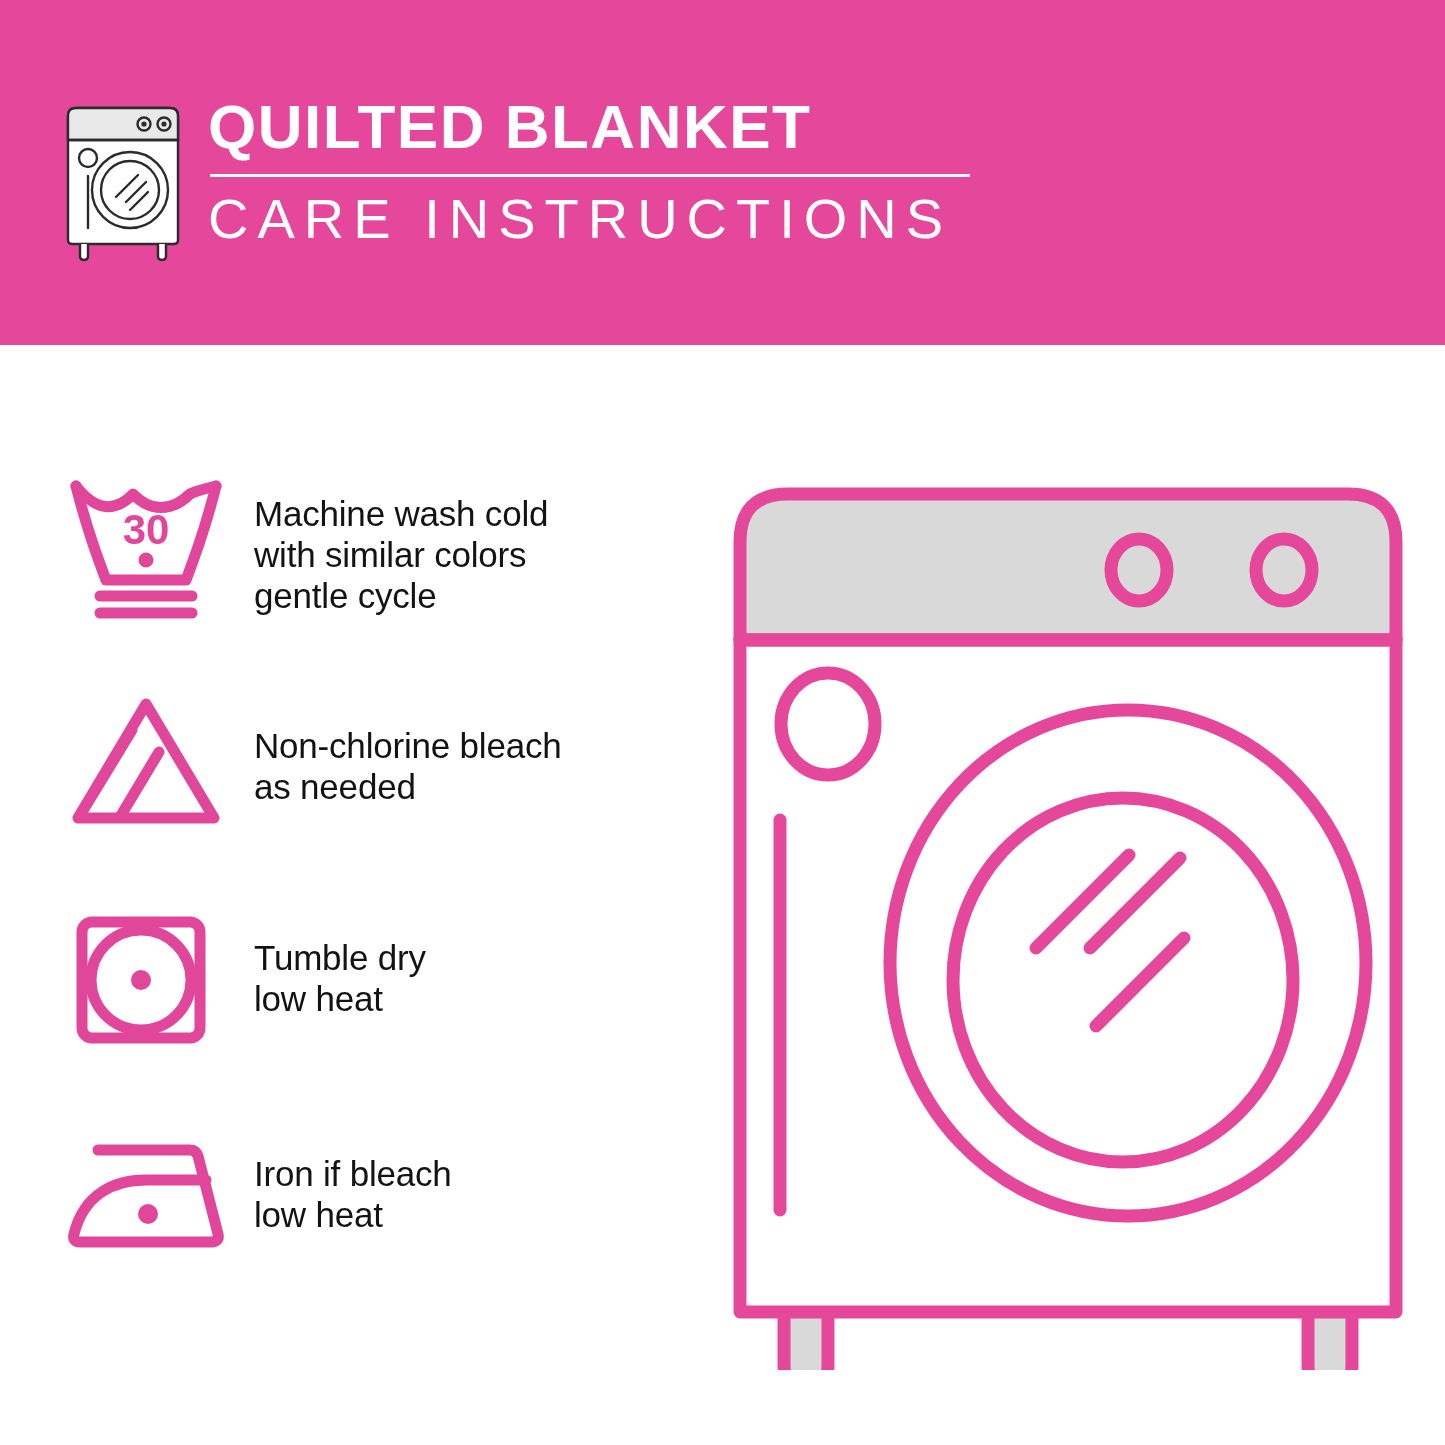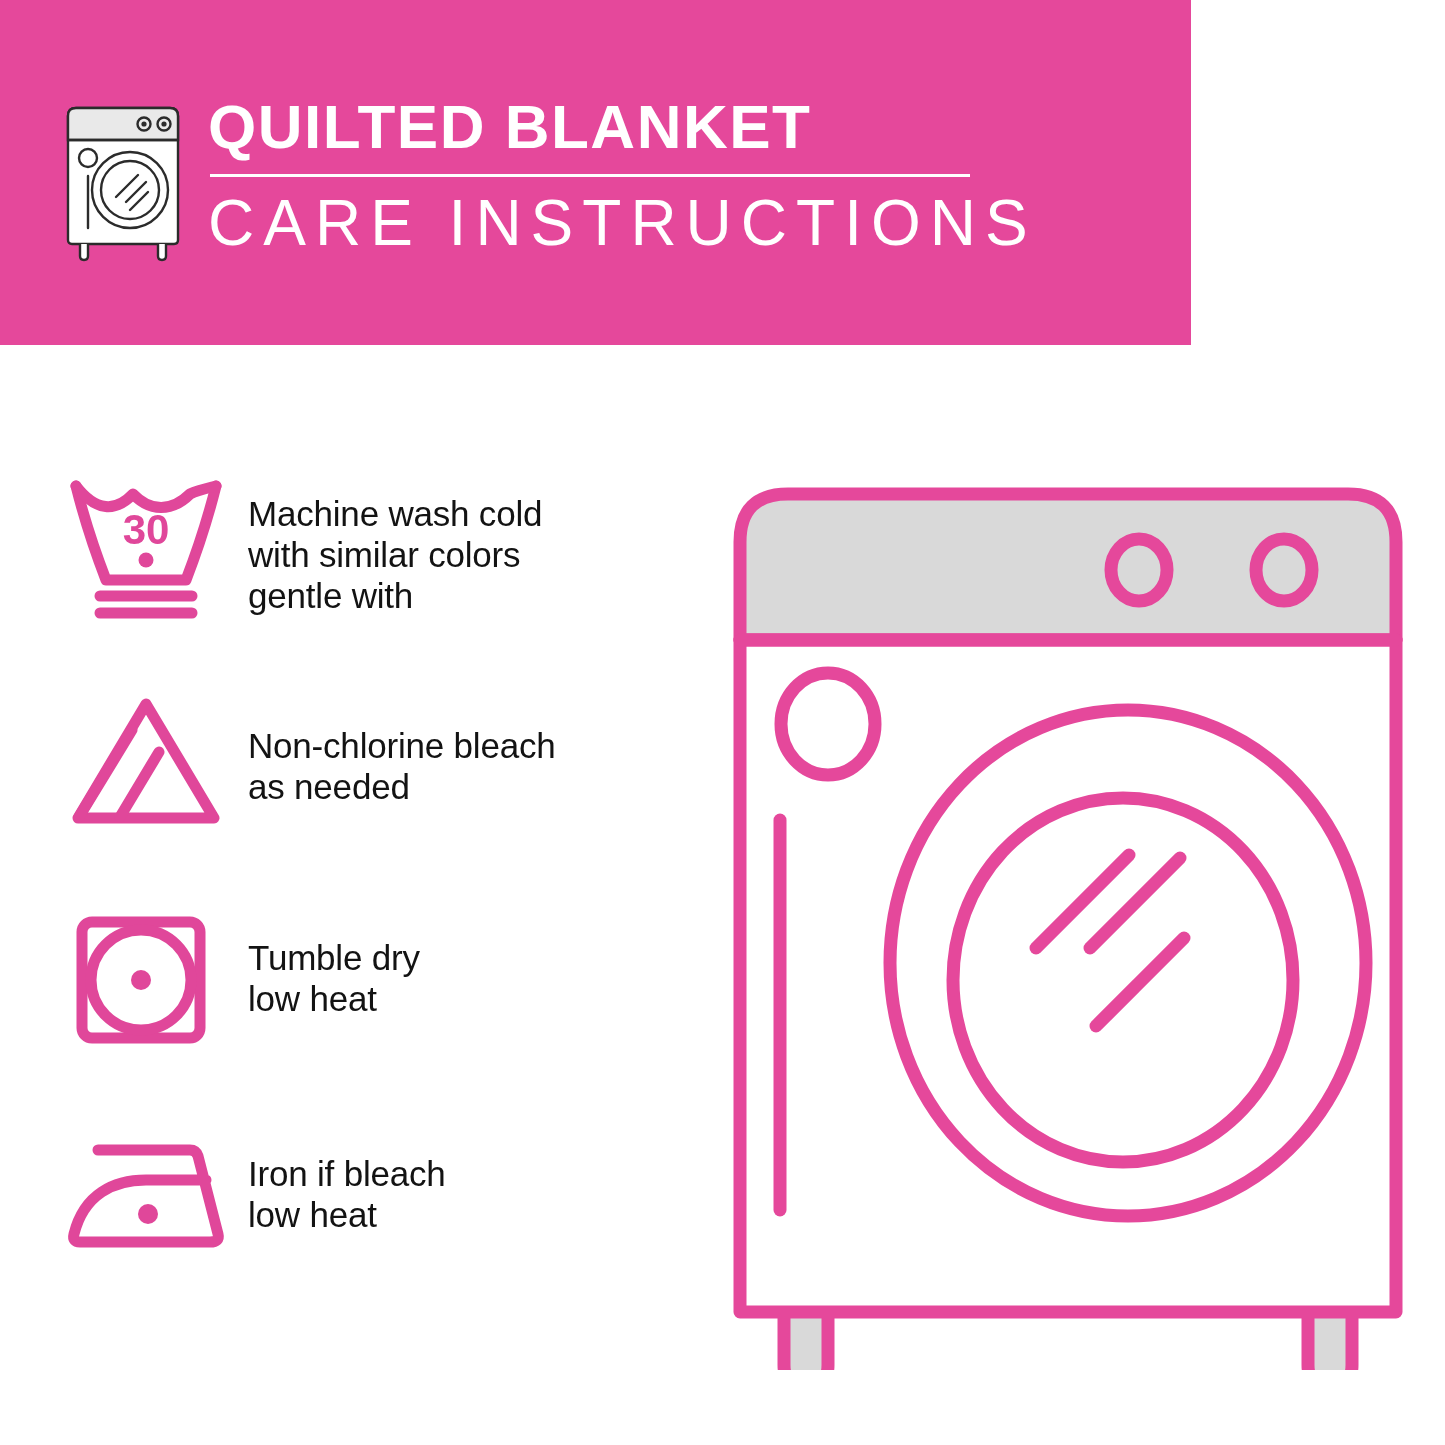--- a/index.html
+++ b/index.html
@@ -13,21 +13,21 @@
     font-family: "Liberation Sans", sans-serif;
     overflow: hidden;
     position: relative;
   }
 
   
   .header {
     position: absolute;
     left: 0;
     top: 0;
-    width: 1191px;
+    width: 1445px;
     height: 345px;
     background: #e5489b;
     box-sizing: border-box;
   }
   .header-inner {
     position: absolute;
     left: 58px;
     top: 96px;
     display: flex;
     align-items: flex-start;
@@ -55,21 +55,21 @@
     font-family: "Liberation Sans", sans-serif;
   }
   .title-rule {
     height: 3px;
     background: #ffffff;
     width: 760px;
     margin: 16px 0 14px 2px;
   }
   .title-sub {
     color: #ffffff;
-    font-size: 64px;
+    font-size: 56px;
     font-weight: 400;
     letter-spacing: 9px;
     line-height: 1.0;
     white-space: nowrap;
     margin: 0;
     padding: 0;
     font-family: "Liberation Sans", sans-serif;
   }
 
   
@@ -85,21 +85,21 @@
     height: 212px;
   }
   .care-icon {
     width: 170px;
     flex: 0 0 170px;
     display: flex;
     align-items: flex-start;
     justify-content: flex-start;
   }
   .care-text {
-    margin-left: 16px;
+    margin-left: 22px;
     padding-top: 18px;
     color: #131313;
     font-size: 35px;
     line-height: 1.17;
     font-family: "Liberation Sans", sans-serif;
     letter-spacing: -0.2px;
   }
   .care-text .ln { display: block; white-space: nowrap; }
 
   
@@ -175,21 +175,21 @@
           <line x1="38" y1="124" x2="130" y2="124"></line>
           <line x1="38" y1="141" x2="130" y2="141"></line>
         </g>
         <text x="84" y="72" text-anchor="middle" font-family="Liberation Sans, sans-serif" font-size="42" font-weight="bold" fill="#e0479a">30</text>
         <circle cx="84" cy="88" r="7.5" fill="#e0479a"></circle>
       </svg>
     </div>
     <div class="care-text">
       <span class="ln">Machine wash cold</span>
       <span class="ln">with similar colors</span>
-      <span class="ln">gentle with</span>
+      <span class="ln">gentle cycle</span>
     </div>
   </div>
 
   <div class="care-row row-1">
     <div class="care-icon">
       <svg width="168" height="140" viewBox="0 0 168 140">
         <g fill="none" stroke="#e0479a" stroke-width="11" stroke-linecap="round" stroke-linejoin="round">
           <path d="M84 14 L152 128 L16 128 Z"></path>
           <line x1="70" y1="40" x2="17" y2="127"></line>
           <line x1="97" y1="62" x2="58" y2="127"></line>

